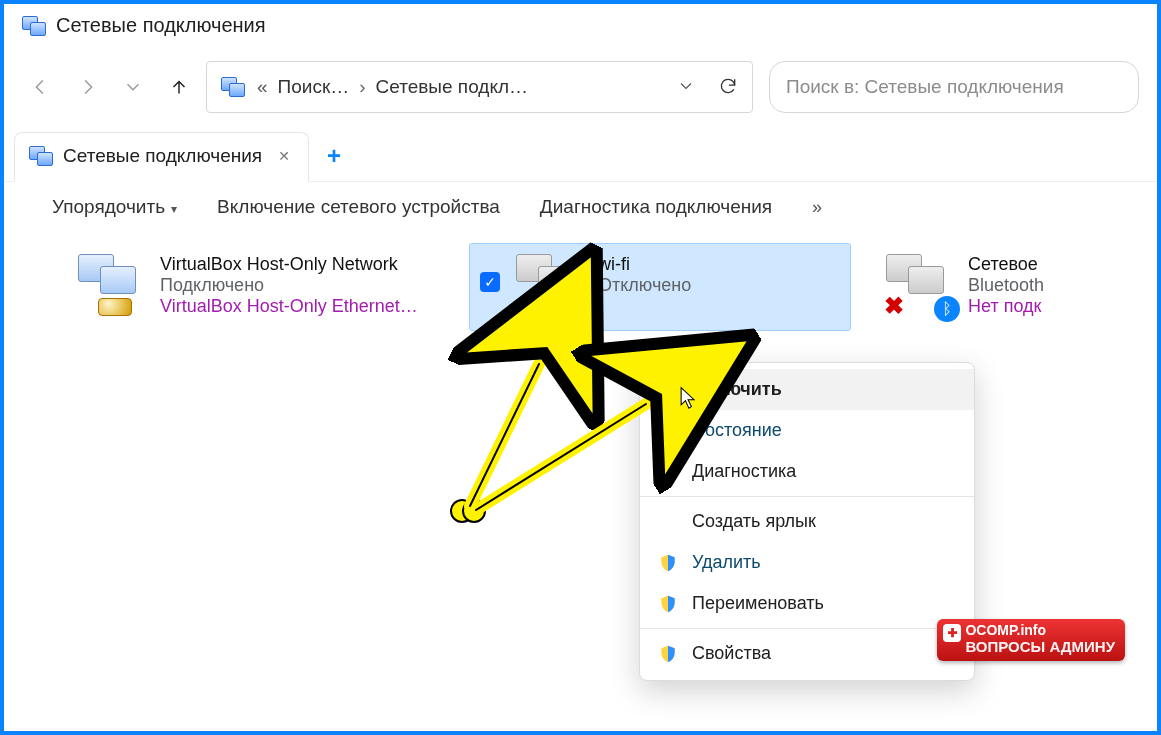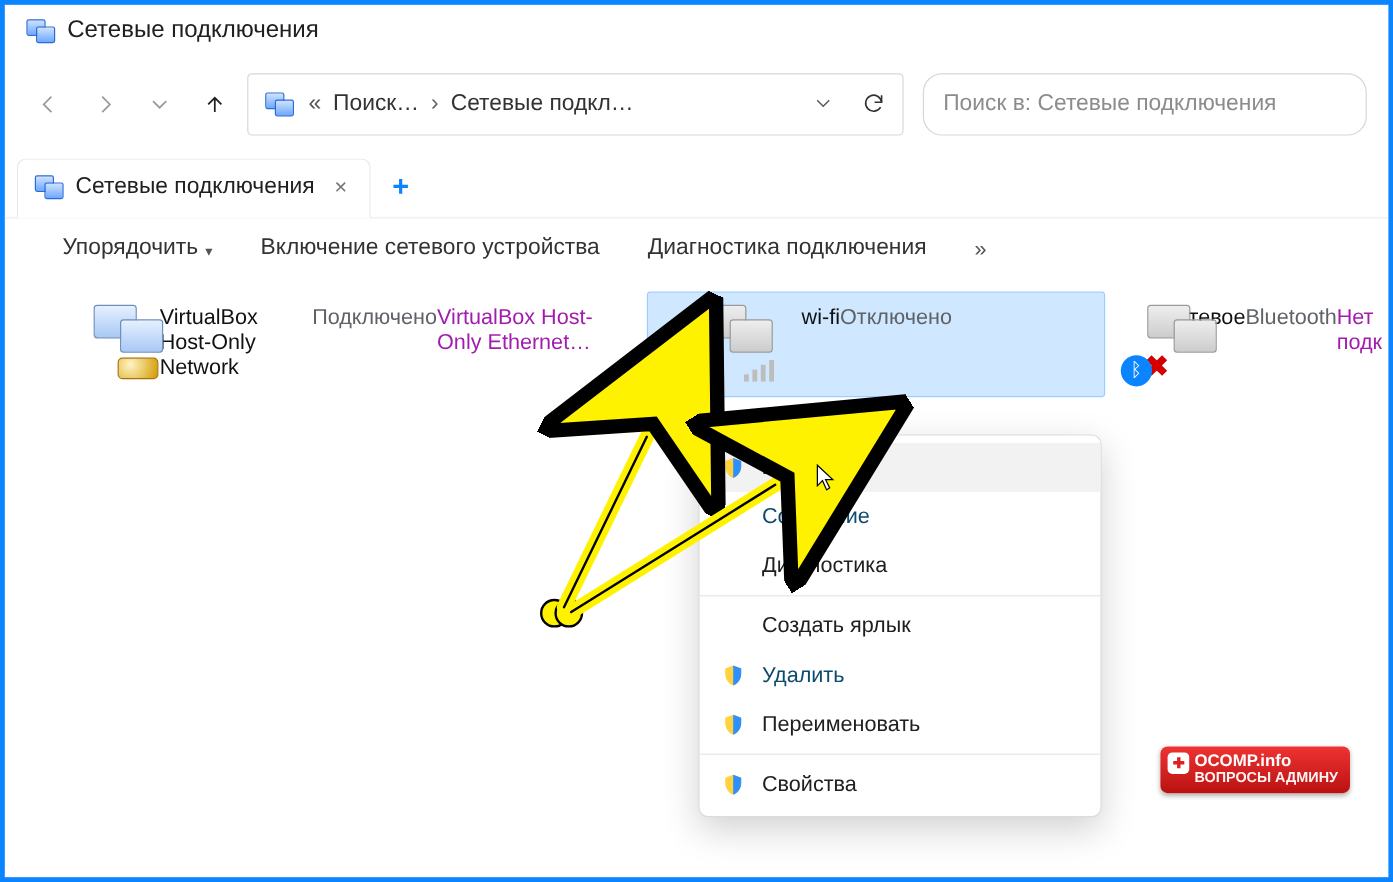--- a/index.html
+++ b/index.html
@@ -39,21 +39,21 @@
   .toolbar { display: flex; align-items: center; gap: 40px; padding: 14px 26px 16px 48px; font-size: 19px; color: #333; }
   .toolbar .item { display: flex; align-items: center; gap: 6px; cursor: default; }
   .toolbar .caret { font-size: 12px; color: #555; position: relative; top: 2px; }
   .toolbar .more { color: #555; font-size: 18px; }
 
   
   .content { display: flex; gap: 24px; padding: 10px 0 0 62px; position: relative; }
   .conn { display: flex; gap: 14px; align-items: flex-start; padding: 10px 14px 12px 10px; min-width: 380px; }
   .conn.selected { background: #cfe8ff; outline: 1px solid #9ecdff; border-radius: 2px; }
   .check { width: 20px; height: 20px; background: #0a6cff; border-radius: 4px; display: flex; align-items: center; justify-content: center; color: #fff; font-size: 14px; margin-top: 18px; }
-  .conn .texts { display: flex; gap: 0; font-size: 18px; }
+  .conn .texts { display: flex; flex-direction: column; gap: 0; font-size: 18px; }
   .conn .name { color: #111; }
   .conn .status { color: #5f6368; }
   .conn .driver { color: #a21caf; }
 
   
   .adapter { width: 70px; height: 64px; position: relative; }
   .adapter .mon { position: absolute; width: 36px; height: 28px; background: linear-gradient(180deg,#e6f0ff,#a8c9f5); border: 1px solid #6f8fbd; border-radius: 3px; }
   .adapter .mon.a { left: 2px; top: 0; }
   .adapter .mon.b { left: 24px; top: 12px; }
   .adapter.gray .mon { background: linear-gradient(180deg,#eee,#ccc); border-color: #9a9a9a; }
@@ -61,36 +61,36 @@
   .adapter .bars { position: absolute; left: 36px; bottom: 0; display: flex; align-items: flex-end; gap: 3px; }
   .adapter .bars span { width: 4px; background: #bdbdbd; display: block; }
   .adapter .bars span:nth-child(1){height:6px}
   .adapter .bars span:nth-child(2){height:10px}
   .adapter .bars span:nth-child(3){height:14px}
   .adapter .bars span:nth-child(4){height:18px}
   .adapter .x { position: absolute; left: 0; bottom: -2px; color: #d40000; font-size: 24px; font-weight: 900; text-shadow: 0 0 1px #fff; }
   .adapter .bt { position: absolute; right: -6px; bottom: -4px; width: 26px; height: 26px; background: #0a84ff; border-radius: 50%; display: flex; align-items: center; justify-content: center; color: #fff; font-size: 16px; }
 
   
-  .ctxmenu { position: absolute; left: 578px; top: 358px; width: 336px; background: #fff; border: 1px solid #dcdcdc; border-radius: 8px; box-shadow: 0 10px 30px rgba(0,0,0,0.18); padding: 6px 0; font-size: 18px; }
+  .ctxmenu { position: absolute; left: 635px; top: 358px; width: 336px; background: #fff; border: 1px solid #dcdcdc; border-radius: 8px; box-shadow: 0 10px 30px rgba(0,0,0,0.18); padding: 6px 0; font-size: 18px; }
   .ctxmenu .mi { display: flex; align-items: center; gap: 14px; padding: 10px 18px; }
   .ctxmenu .mi.hover { background: #f2f2f2; }
   .ctxmenu .mi.bold { font-weight: 700; }
   .ctxmenu .mi.disabled { color: #0c4a6e; }
   .ctxmenu hr { border: none; border-top: 1px solid #e5e5e5; margin: 4px 0; }
   .shield { width: 20px; height: 20px; }
   .shield.blank { visibility: hidden; }
   .shield svg { width: 20px; height: 20px; display: block; }
 
   
   .arrows { position: absolute; left: 0; top: 0; pointer-events: none; }
 
   
   .watermark { position: absolute; right: 32px; bottom: 70px; background: linear-gradient(180deg,#e33,#b11); color: #fff; padding: 4px 10px 6px 28px; border-radius: 6px; font-size: 14px; font-weight: 700; box-shadow: 0 2px 4px rgba(0,0,0,.3); line-height: 1.1; }
-  .watermark .sub { display:block; font-size: 12px; font-weight: 600; opacity: .95; }
+  .watermark .sub { display:block; font-size: 15px; font-weight: 600; opacity: .95; }
   .watermark::before { content: "✚"; position: absolute; left: 6px; top: 5px; width: 18px; height: 18px; background: #fff; color: #d22; border-radius: 4px; display:flex; align-items:center; justify-content:center; font-size:12px;}
 
   .cursor { position:absolute; left: 675px; top: 382px; width: 18px; height: 24px; pointer-events:none; }
 </style>
 </head>
 <body>
 
 <div class="frame">
 
   <div class="titlebar">

